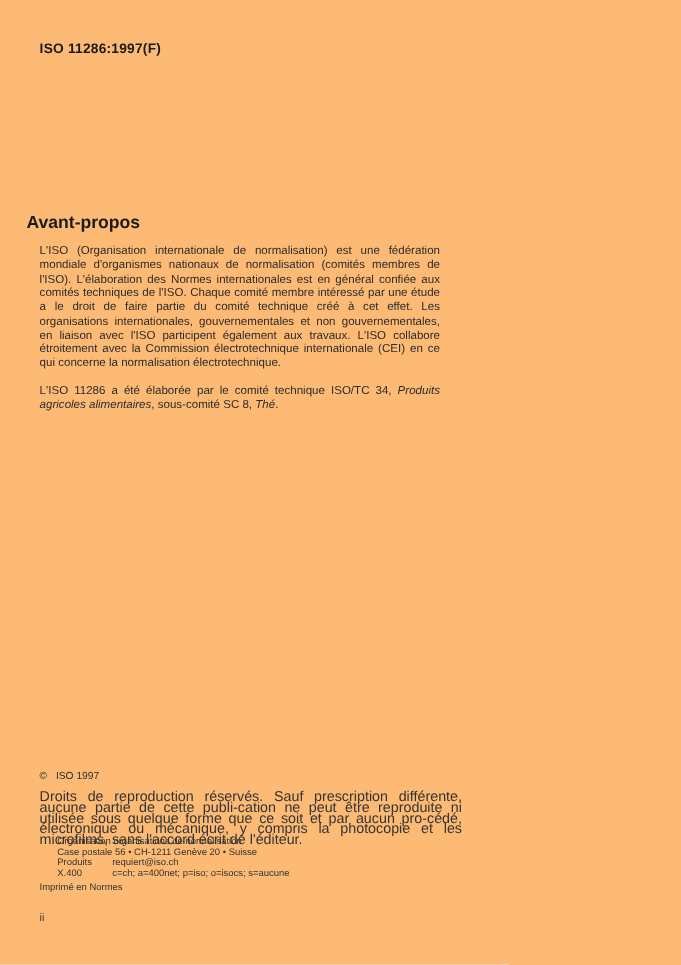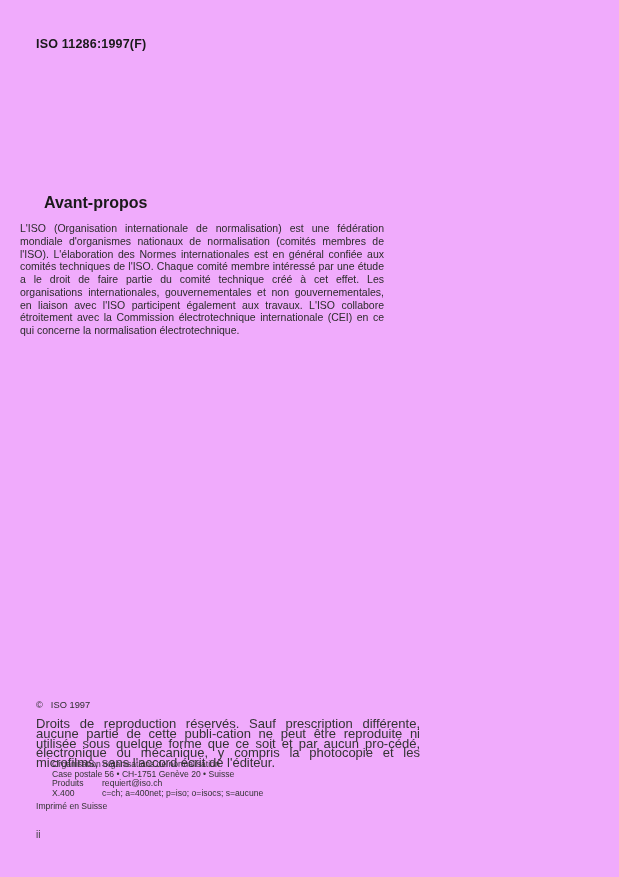--- a/index.html
+++ b/index.html
@@ -4,45 +4,45 @@
 <style>
   html, body {
     margin: 0;
     padding: 0;
     background: #e8e8e8;
   }
   .page {
     position: relative;
     width: 619px;
     height: 877px;
-    background: #f0abfc;
+    background: #fdba74;
     font-family: "Liberation Sans", sans-serif;
     color: #282828;
     overflow: hidden;
   }
   .doc-header {
     position: absolute;
     left: 36px;
     top: 37px;
     font-size: 12.5px;
     font-weight: bold;
     color: #1a1a1a;
     letter-spacing: 0.2px;
   }
   .fw-title {
     position: absolute;
-    left: 44px;
+    left: 24px;
     top: 194px;
     font-size: 16px;
     font-weight: bold;
     color: #1a1a1a;
   }
   .fw-body {
     position: absolute;
-    left: 20px;
+    left: 36px;
     top: 222px;
     width: 364px;
   }
   .fw-body p {
     margin: 0 0 12px 0;
     font-size: 10.5px;
     line-height: 12.75px;
     text-align: justify;
     color: #2b2b2b;
   }
@@ -101,36 +101,37 @@
 <body>
 
 <div class="page">
 
   <div class="doc-header">ISO 11286:1997(F)</div>
 
   <div class="fw-title">Avant-propos</div>
 
   <div class="fw-body">
     <p>L'ISO (Organisation internationale de normalisation) est une fédération mondiale d'organismes nationaux de normalisation (comités membres de l'ISO). L'élaboration des Normes internationales est en général confiée aux comités techniques de l'ISO. Chaque comité membre intéressé par une étude a le droit de faire partie du comité technique créé à cet effet. Les organisations internationales, gouvernementales et non gouvernementales, en liaison avec l'ISO participent également aux travaux. L'ISO collabore étroitement avec la Commission électrotechnique internationale (CEI) en ce qui concerne la normalisation électrotechnique.</p>
+    <p><span>L'ISO 11286 a été élaborée par le comité technique ISO/TC 34, </span><i>Produits agricoles alimentaires</i><span>, sous-comité SC 8, </span><i>Thé</i><span>.</span></p>
   </div>
 
   <div class="copyright-line">
     <span class="c-sym">©</span><span>ISO 1997</span>
   </div>
 
   <div class="rights-block">Droits de reproduction réservés. Sauf prescription différente, aucune partie de cette publi-cation ne peut être reproduite ni utilisée sous quelque forme que ce soit et par aucun pro-cédé, électronique ou mécanique, y compris la photocopie et les microfilms, sans l'accord écrit de l'éditeur.</div>
 
   <div class="address-block">
     <div class="address-row">Organisation organisations de normalisation</div>
-    <div class="address-row">Case postale 56 • CH-1751 Genève 20 • Suisse</div>
+    <div class="address-row">Case postale 56 • CH-1211 Genève 20 • Suisse</div>
     <div class="address-row">
       <span class="addr-label">Produits</span><span>requiert@iso.ch</span>
     </div>
     <div class="address-row">
       <span class="addr-label">X.400</span><span>c=ch; a=400net; p=iso; o=isocs; s=aucune</span>
     </div>
   </div>
 
-  <div class="printed-line">Imprimé en Suisse</div>
+  <div class="printed-line">Imprimé en Normes</div>
 
   <div class="page-number">ii</div>
 
 </div>
 
 </body></html>

